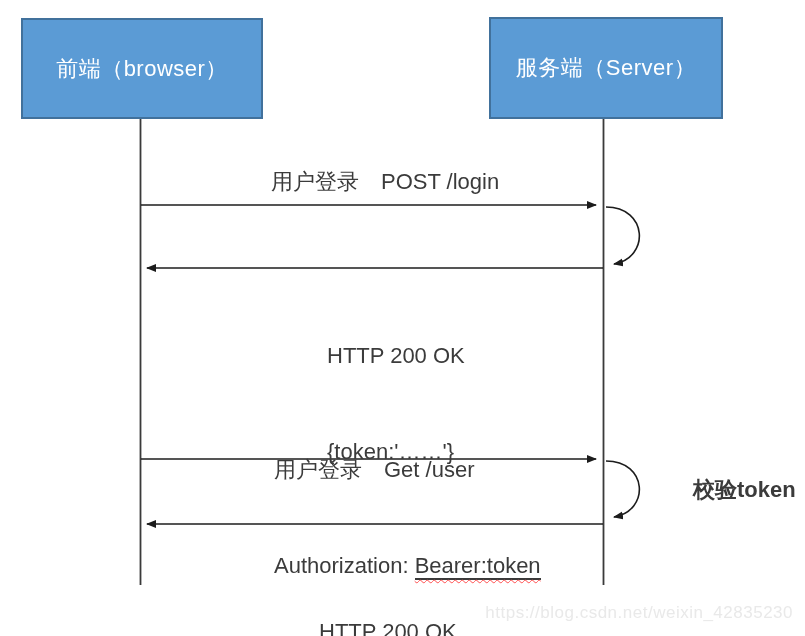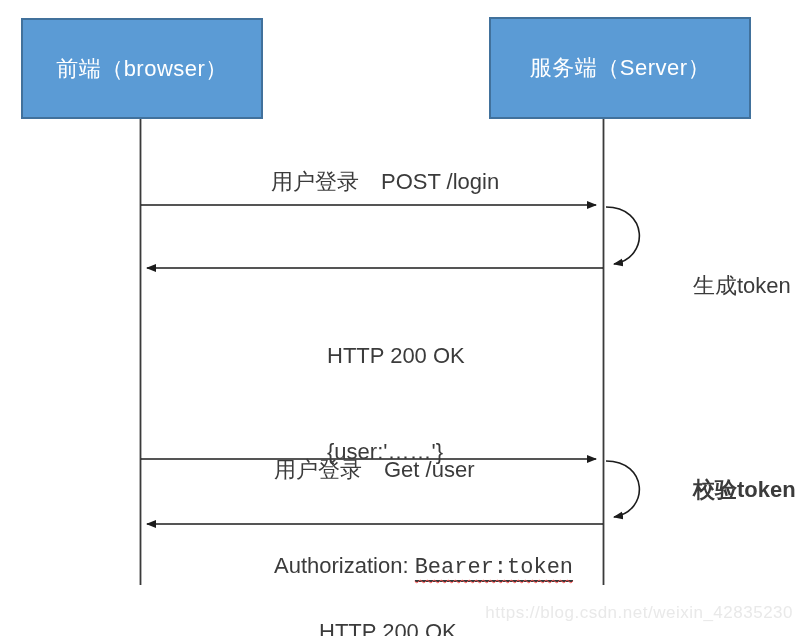--- a/index.html
+++ b/index.html
@@ -26,21 +26,21 @@
     border: 2px solid var(--actor_border);
     display: flex;
     align-items: center;
     justify-content: center;
     color: #ffffff;
     font-size: 22px;
     letter-spacing: 0.5px;
     box-sizing: border-box;
   }
   .actor-browser { left: 21px; top: 18px; width: 242px; height: 101px; }
-  .actor-server  { left: 489px; top: 17px; width: 262px; height: 102px; }
+  .actor-server  { left: 489px; top: 17px; width: 234px; height: 102px; }
 
   .msg-label {
     position: absolute;
     color: var(--text);
     font-size: 22px;
     line-height: 32px;
     white-space: pre;
     margin-left: 47px;
   }
   .label-login-request   { left: 224px; top: 168px; line-height: 28px; }
@@ -48,21 +48,20 @@
   .label-login-response  { left: 280px; top: 276px; }
   .label-data-request    { left: 227px; top: 390px; }
   .label-validate-token  { left: 646px; top: 476px; line-height: 28px; font-weight: bold; }
   .label-data-response   { left: 272px; top: 552px; }
 
   .auth-token {
     border-bottom: 2px solid #3a3a3a;
     text-decoration: underline wavy var(--squiggle);
     text-decoration-thickness: 1px;
     text-underline-offset: 6px;
-    font-family: Liberation Mono, monospace;
   }
   .watermark {
     position: absolute;
     right: 12px;
     bottom: 13px;
     color: var(--watermark);
     font-size: 17px;
     letter-spacing: 0.5px;
   }
 </style>
@@ -97,26 +96,25 @@
   <div class="actor-box actor-browser">
     <span>前端（browser）</span>
   </div>
   <div class="actor-box actor-server">
     <span>服务端（Server）</span>
   </div>
 
   <div class="msg-label label-login-request">用户登录　POST /login</div>
 
   <div class="msg-label label-verify">
-    <div>生成token</div>
   </div>
 
   <div class="msg-label label-login-response">
     <div>HTTP 200 OK</div>
-    <div>{user:'……'}</div>
+    <div>{token:'……'}</div>
   </div>
 
   <div class="msg-label label-data-request">
     <div>用户登录　Get /user</div>
     <div><span>Authorization: </span><span class="auth-token">Bearer:token</span></div>
   </div>
 
   <div class="msg-label label-validate-token">校验token</div>
 
   <div class="msg-label label-data-response">

